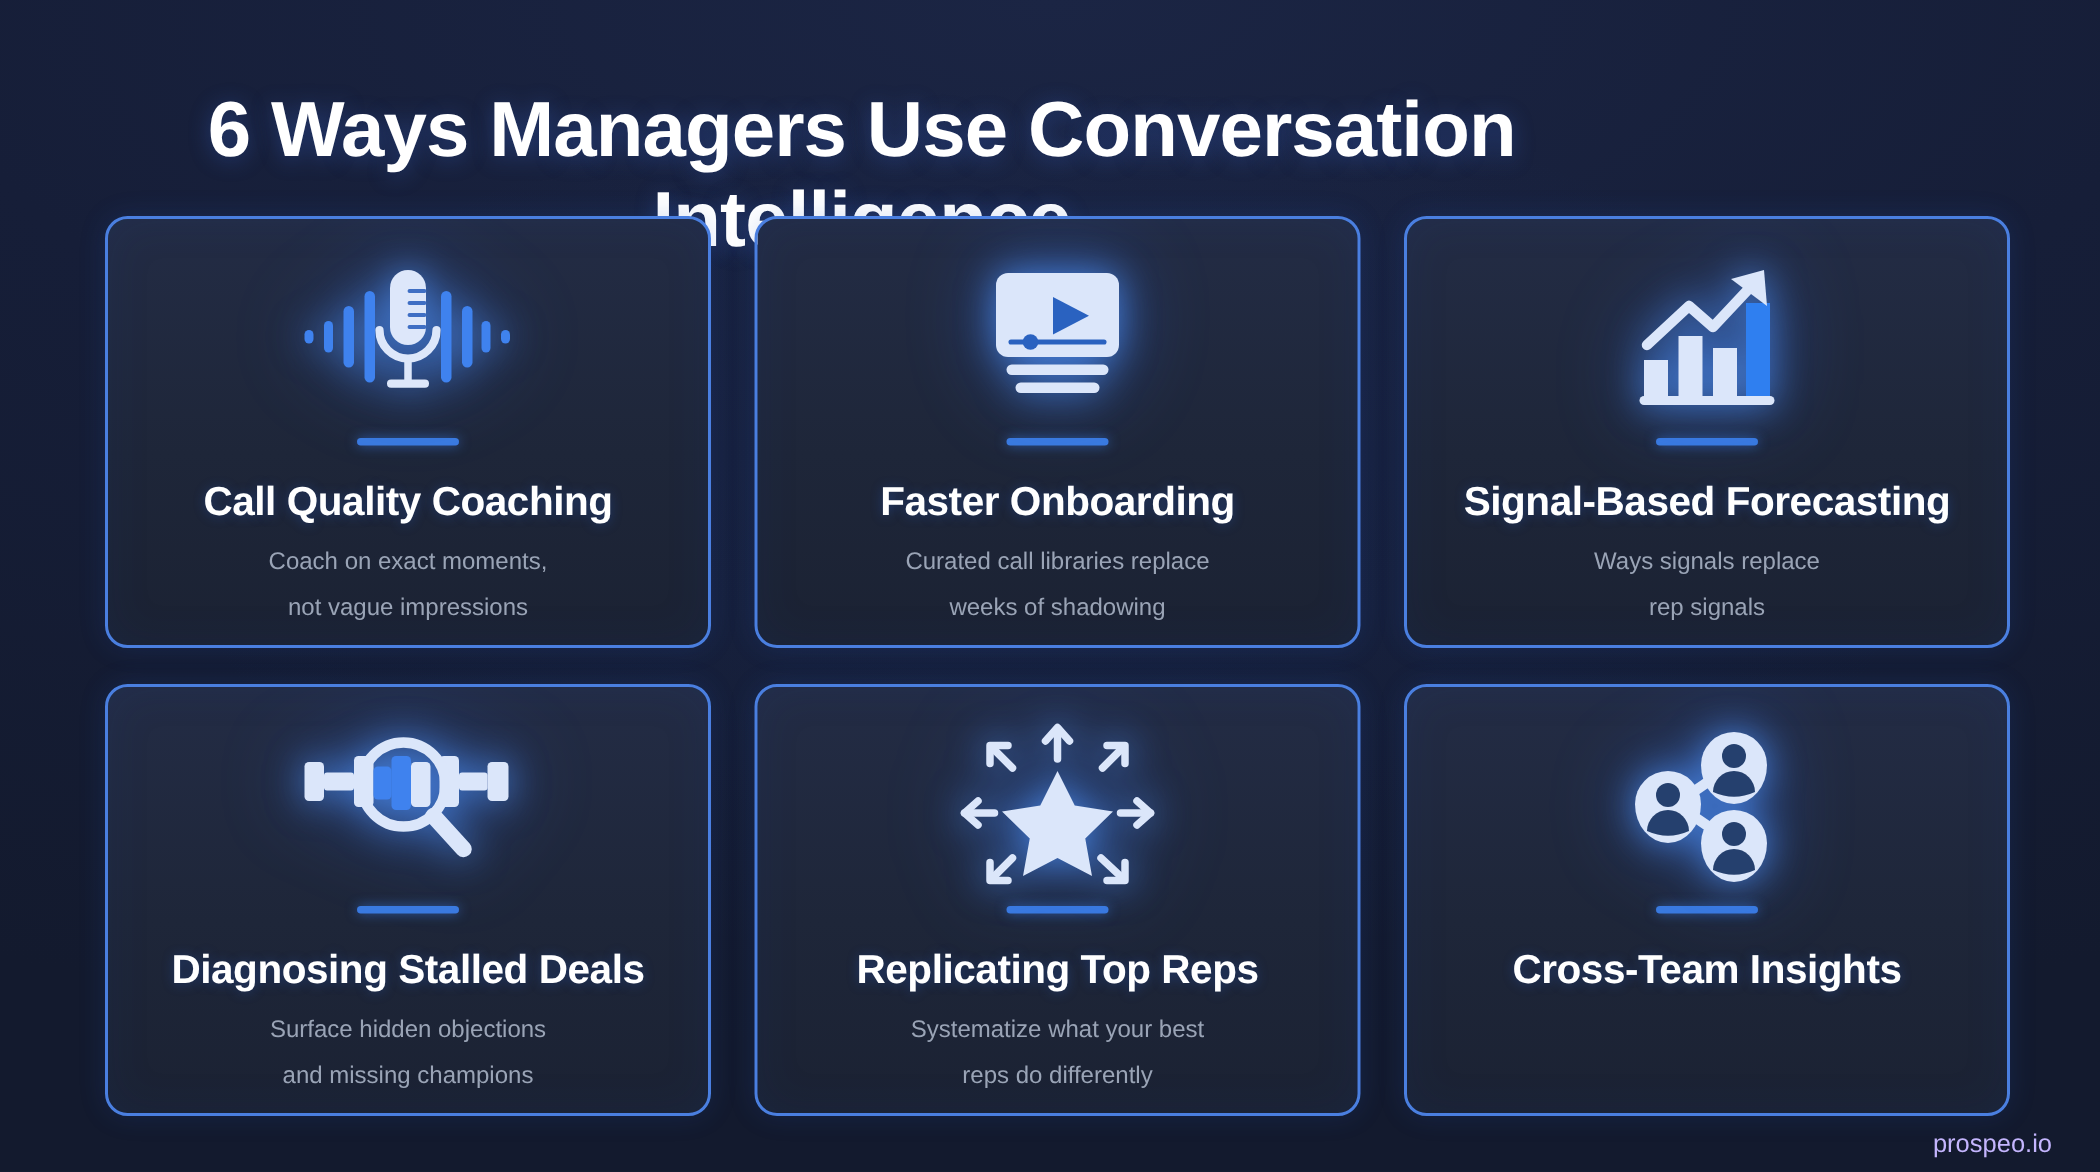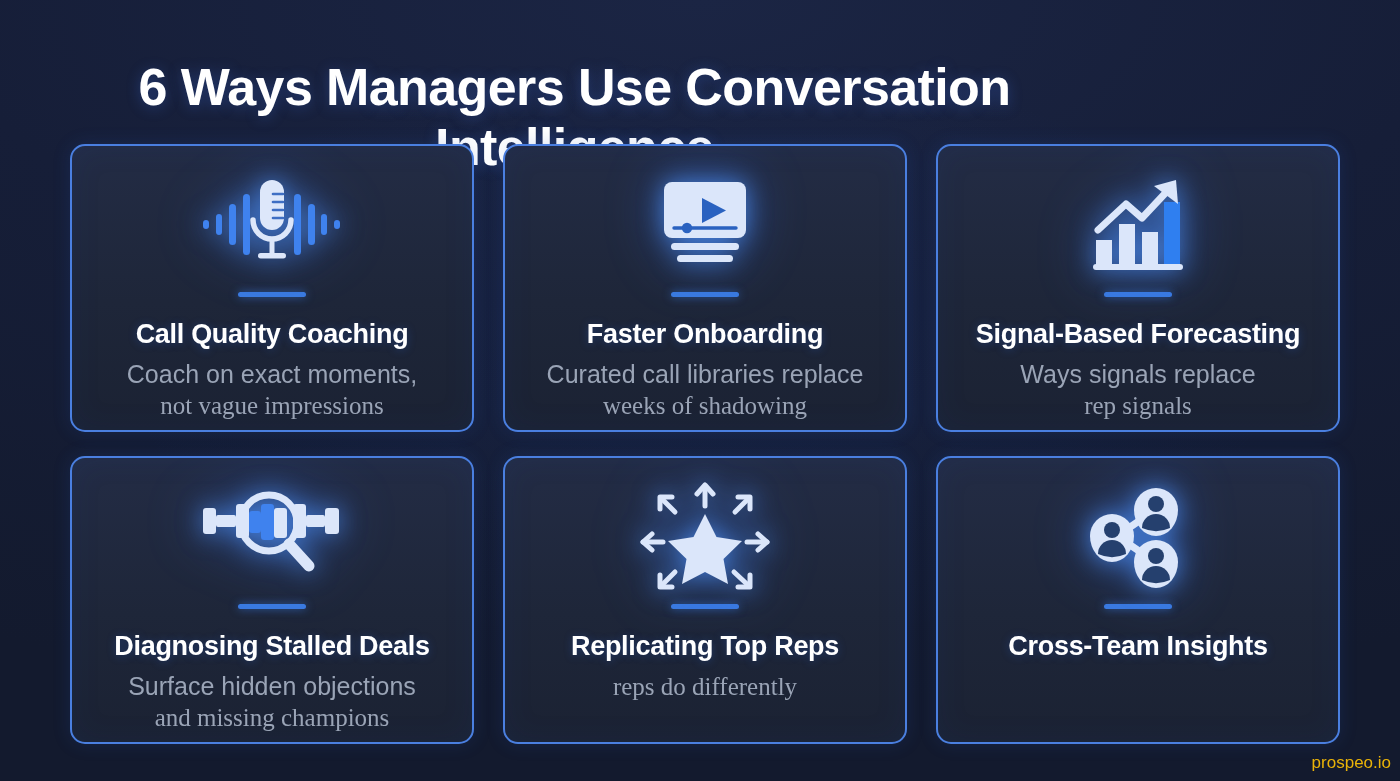--- a/index.html
+++ b/index.html
@@ -60,28 +60,28 @@
     box-shadow:0 0 8px rgba(60,130,240,.6);
   }
   .c-title{
     margin-top:22px;
     font-size:27px; font-weight:bold; color:#ffffff;
     text-align:center; letter-spacing:-0.3px;
     text-shadow:0 1px 8px rgba(40,90,190,.4);
   }
   .c-sub{
     margin-top:9px;
-    font-size:25px; color:#9aa4b6; line-height:31px;
+    font-size:16px; color:#9aa4b6; line-height:31px;
     text-align:center; padding:0 18px;
   }
-  .c-sub .l2{ display:block;font-family:Liberation Serif, serif; }
+  .c-sub .l2{ display:block; }
 
   #watermark{
-    position:absolute; right:9px; bottom:8px;
-    font-size:17px; color:#eab308;
+    position:absolute; right:32px; bottom:8px;
+    font-size:17px; color:#c4b5fd;
   }
 </style>
 </head>
 <body>
 
 <div id="page">
   <div id="bg"></div>
 
   <h1 id="title">6 Ways Managers Use Conversation Intelligence</h1>
 
@@ -205,20 +205,21 @@
             <path d="M26 62 L6 62"></path>
               <path d="M15 54 L6 62 L15 70"></path>
             <path d="M38 32 L24 18"></path>
               <path d="M35 17 L23 17 L23 29"></path>
           </g>
         </svg>
       </div>
       <div class="divider"></div>
       <div class="c-title">Replicating Top Reps</div>
       <div class="c-sub">
+        <span>Systematize what your best</span>
         <span class="l2">reps do differently</span>
       </div>
     </div>
 
     <div class="card">
       <div class="icon-wrap">
         <svg width="104" height="104" viewBox="0 0 104 104">
           <g stroke="#dbe6fa" stroke-width="7" stroke-linecap="round">
             <line x1="34" y1="50" x2="72" y2="24"></line>
             <line x1="34" y1="54" x2="72" y2="80"></line>

